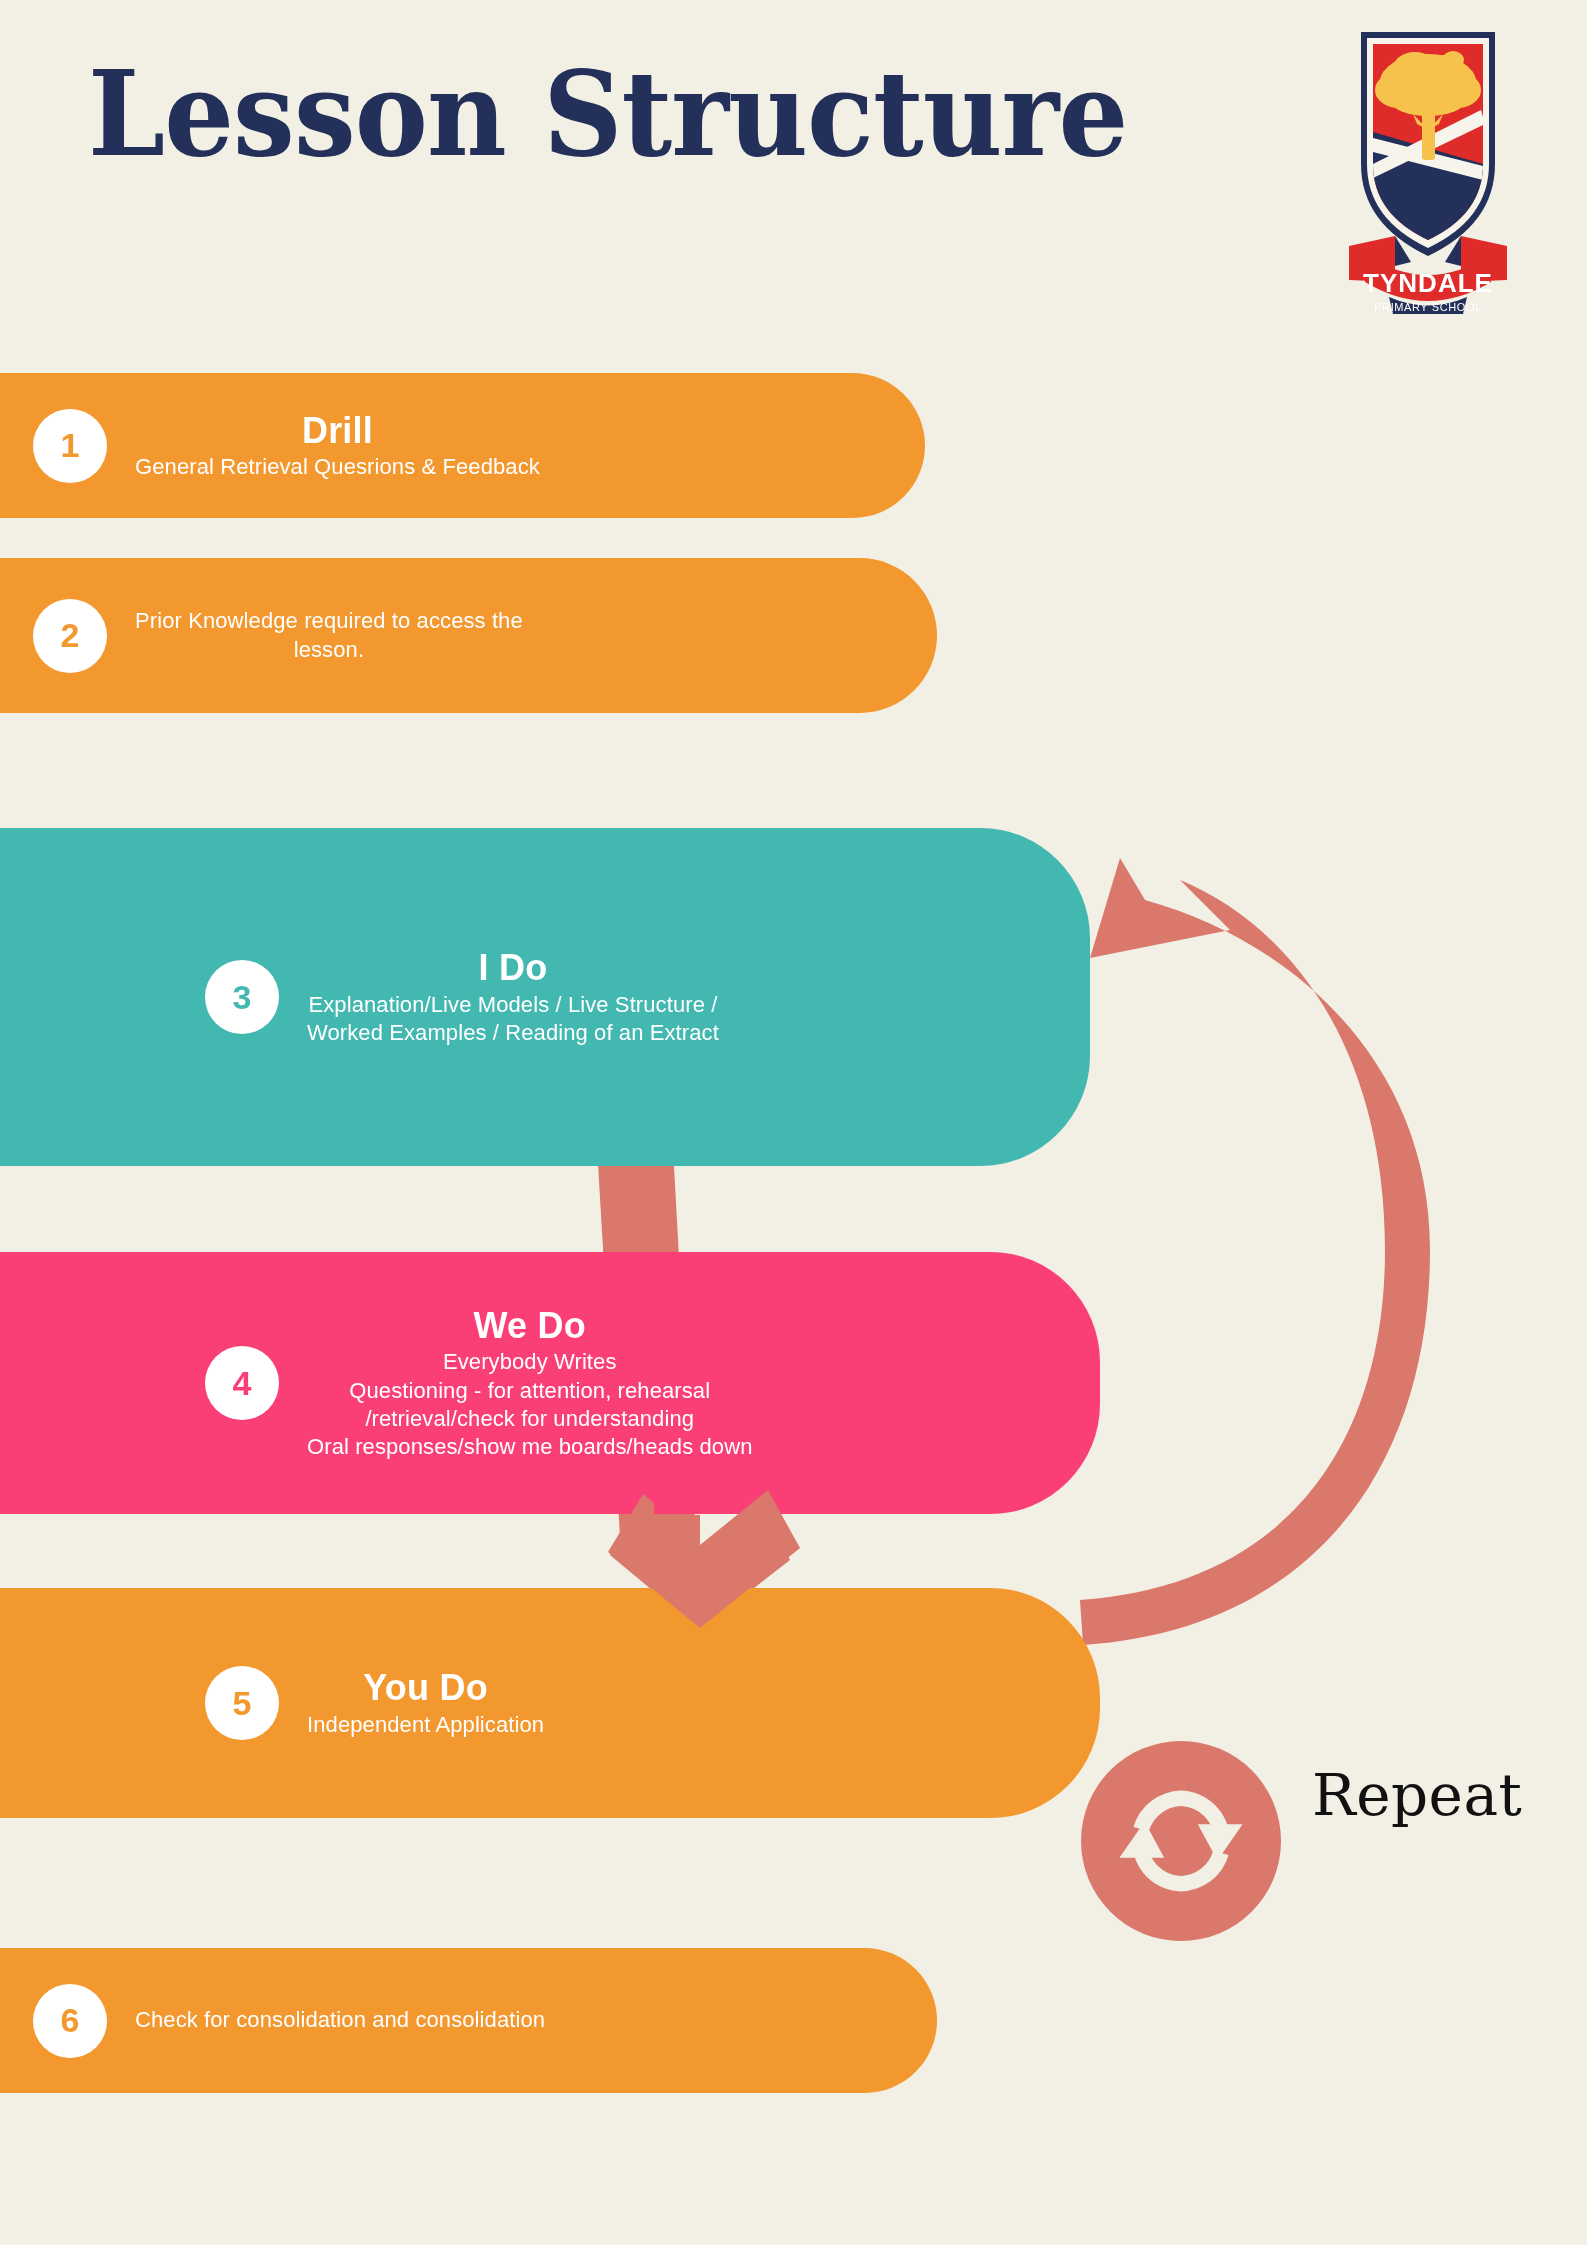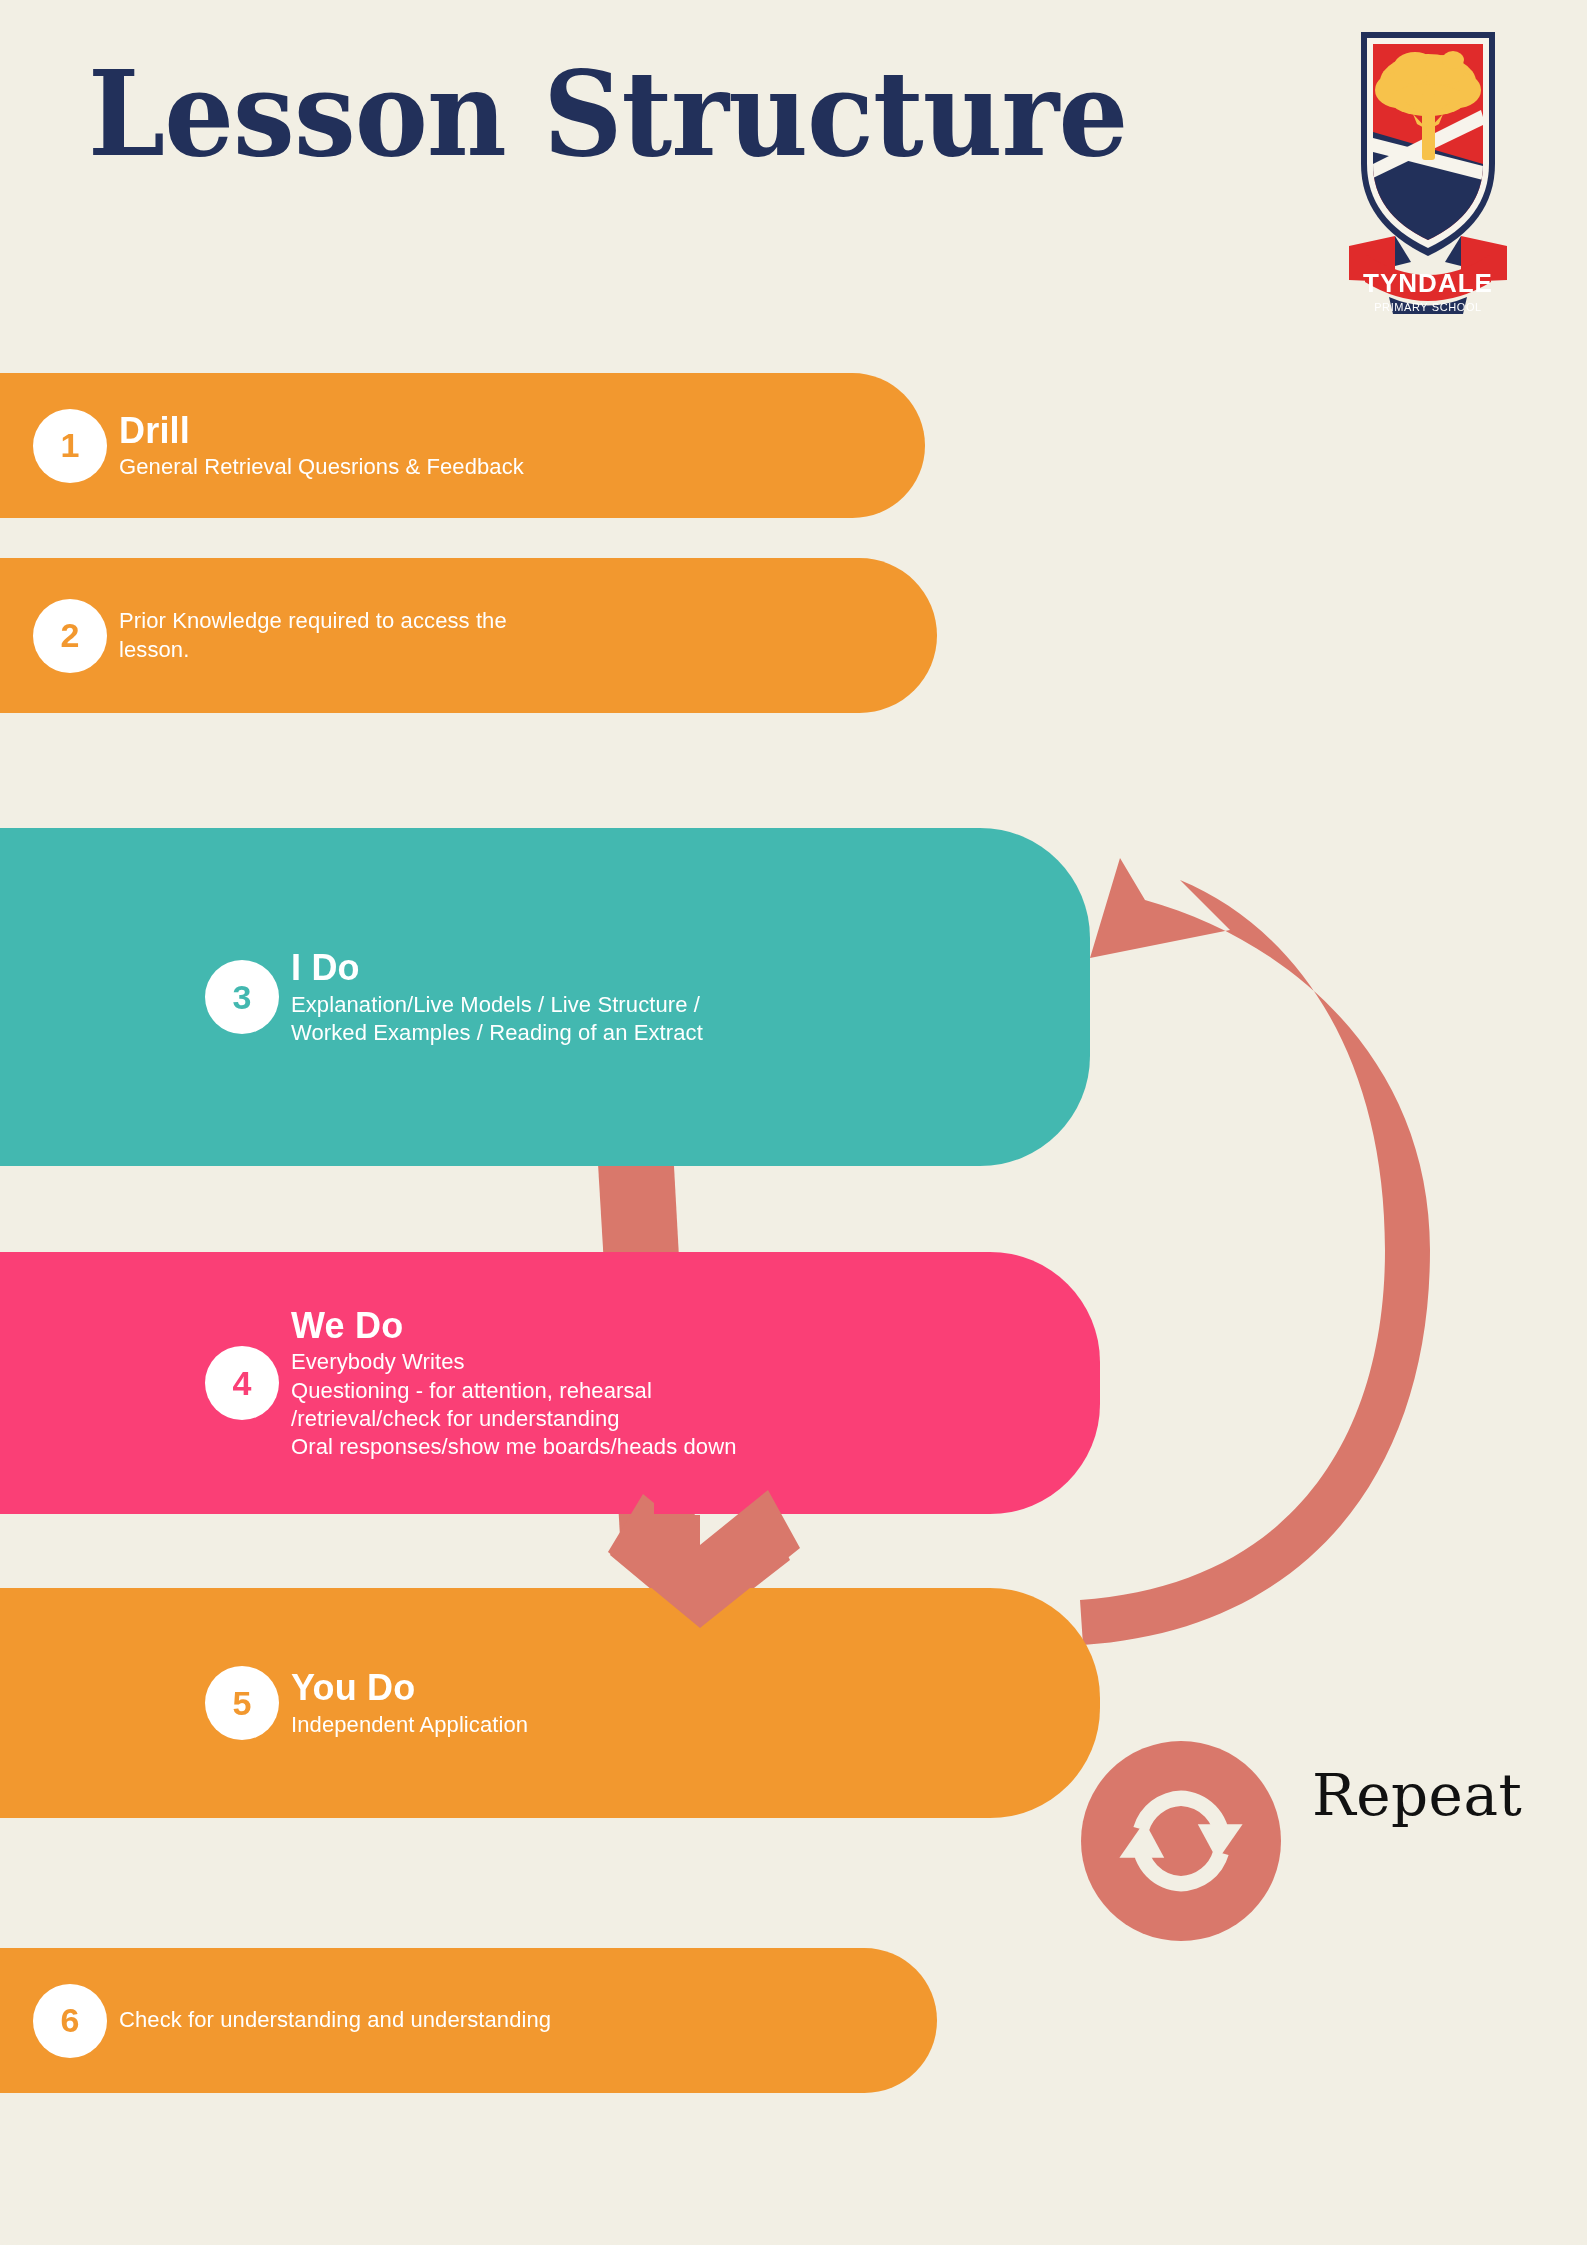--- a/index.html
+++ b/index.html
@@ -44,21 +44,21 @@
   }
   .badge{
     flex:0 0 auto;
     width:74px;height:74px;
     border-radius:50%;
     background:#ffffff;
     display:flex;align-items:center;justify-content:center;
     font-size:34px;font-weight:700;
     font-family:"Liberation Sans", sans-serif;
   }
-  .txt{margin-left:12px;}
+  .txt{margin-left:28px;text-align:center;}
   .s-title{
     font-size:36px;font-weight:700;color:#ffffff;
     line-height:1.15;letter-spacing:0.2px;
     margin-bottom:2px;
   }
   .s-desc{
     font-size:22px;font-weight:400;color:#ffffff;
     line-height:1.28;letter-spacing:0.1px;
     white-space:pre-line;
   }
@@ -209,21 +209,21 @@
       <div class="badge" style="color:#f2982f;">5</div>
       <div class="txt">
         <div class="s-title">You Do</div>
         <div class="s-desc">Independent Application</div>
       </div>
     </div>
 
     <div class="step" id="step6" style="background:#f2982f;">
       <div class="badge" style="color:#f2982f;">6</div>
       <div class="txt">
-        <div class="s-desc">Check for understanding and understanding</div>
+        <div class="s-desc">Check for consolidation and consolidation</div>
       </div>
     </div>
 
   </div>
 
   <svg class="arrow-svg" viewBox="0 0 1587 2245">
     <g fill="#d9786b">
       <path d="M654 1515 L700 1515 L700 1545 L768 1490 L800 1548 L700 1628 L608 1552 L643 1494 L654 1503 Z"></path>
     </g>
   </svg>

